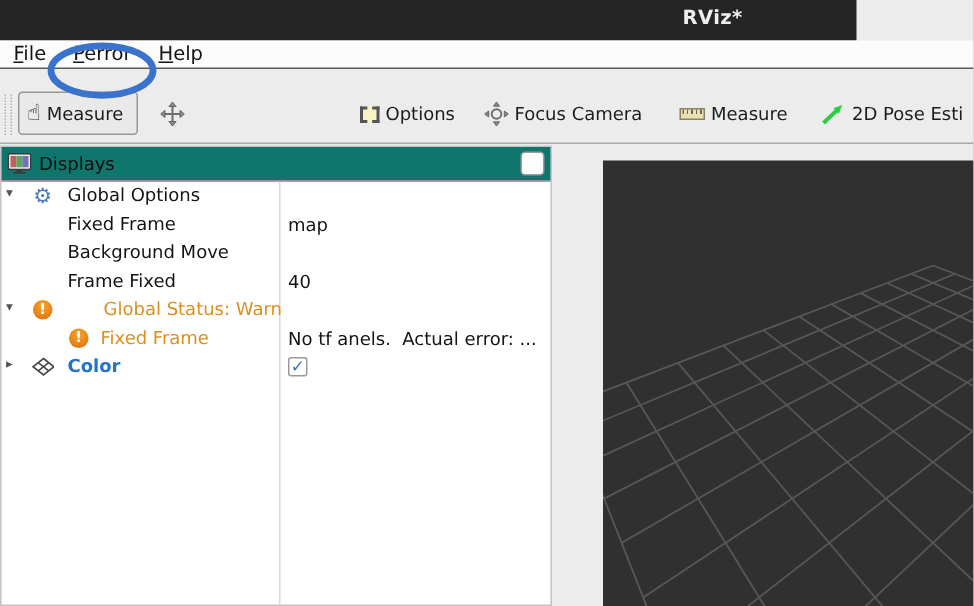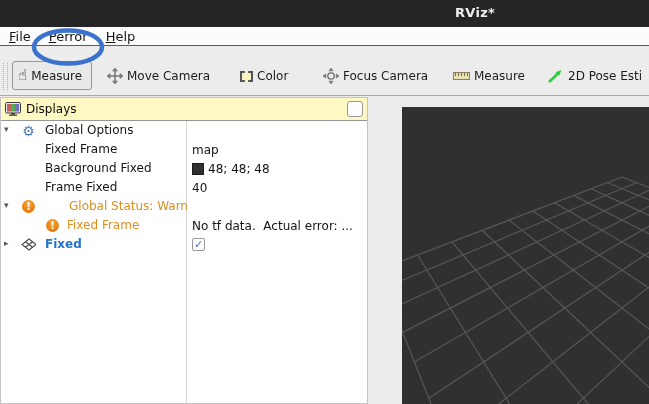--- a/index.html
+++ b/index.html
@@ -1,20 +1,20 @@
 <!DOCTYPE html>
 <html><head>
 <meta charset="utf-8">
 <style>
   * { margin:0; padding:0; box-sizing:border-box; }
   body { font-family:"DejaVu Sans", sans-serif; background:#888; }
   #root { position:relative; width:649px; height:404px; background:#ececec; overflow:hidden; }
 
   
-  .titlebar { position:absolute; left:0; top:0; width:649px; height:27px; background:#252525; }
+  .titlebar { position:absolute; left:0; top:0; width:571px; height:27px; background:#252525; }
   .titlebar .title { position:absolute; left:455px; top:5px; color:#efefef; font-size:13px; font-weight:bold; letter-spacing:.3px; }
 
   
   .menubar { position:absolute; left:0; top:27px; width:649px; height:19px; background:#fcfcfc; border-bottom:1px solid #5a5a5a; padding-left:2px; display:flex; align-items:center; }
   .menu-item { font-size:13px; color:#141414; padding:1px 7px; margin-right:4px; cursor:default; }
   .menu-item .mn { text-decoration:underline; }
 
   
   .toolbar { position:absolute; left:0; top:46px; width:649px; height:50px; background:#ececec; border-bottom:1px solid #a8a8a8; }
   .grip { position:absolute; left:3px; top:17px; width:5px; height:27px; border-left:1px dotted #b0b0b0; border-right:1px dotted #b0b0b0; }
@@ -24,21 +24,21 @@
   .select-box { width:13px; height:11px; background:#f8f3c3; border:2px dashed #555; }
   .ruler { position:relative; width:17px; height:8px; background:#e9e1b2; border:1px solid #8a8265; }
   .ruler::before { content:""; position:absolute; left:1px; top:0; right:1px; height:3px;
     background:repeating-linear-gradient(to right,#6e6850 0 1px,transparent 1px 3px); }
 
   
   .annotation { position:absolute; left:30px; top:27px; pointer-events:none; }
 
   
   .panel { position:absolute; left:0; top:97px; width:368px; height:307px; background:#ffffff; border:1px solid #c4c4c4; }
-  .panel-header { position:relative; height:23px; background:#fef9c3; border-bottom:1px solid #969696; display:flex; align-items:center; padding-left:4px; }
+  .panel-header { position:relative; height:23px; background:#0f766e; border-bottom:1px solid #969696; display:flex; align-items:center; padding-left:4px; }
   .panel-header .ptitle { font-size:12px; color:#0c0c0c; margin-left:5px; }
   .panel-header .hbtn { position:absolute; right:4px; top:3px; width:16px; height:16px; background:#fdfdfd; border:1px solid #9a9a9a; border-radius:3px; }
   .tree { position:relative; height:282px; overflow:hidden; }
   .col-sep { position:absolute; left:185px; top:0; bottom:0; width:1px; background:#d8d8d8; }
   .tree-row { position:relative; height:19px; display:flex; align-items:center; }
   .name-cell { position:relative; width:185px; height:19px; flex:none; }
   .name-cell .expander { position:absolute; left:3px; top:3px; font-size:9px; color:#565656; }
   .name-cell .ticon { position:absolute; top:2px; width:15px; height:15px; display:flex; align-items:center; justify-content:center; }
   .name-cell .nlabel { position:absolute; top:2px; font-size:12px; color:#141414; white-space:nowrap; }
   .nlabel.warn { color:#dc8f1e; }
@@ -80,25 +80,24 @@
             <line x1="8" y1="3" x2="8" y2="13"></line>
             <line x1="3" y1="8" x2="13" y2="8"></line>
           </g>
           <g fill="#8a8a8a" stroke="#5e5e5e" stroke-width="0.6">
             <path d="M8 0 L5.6 3 H10.4 Z"></path>
             <path d="M8 16 L5.6 13 H10.4 Z"></path>
             <path d="M0 8 L3 5.6 V10.4 Z"></path>
             <path d="M16 8 L13 5.6 V10.4 Z"></path>
           </g>
         </svg>
-        <span>Move Camera</span>
       </div>
       <div class="tool" style="left: 240px;">
         <span class="select-box"></span>
-        <span>Color</span>
+        <span>Options</span>
       </div>
       <div class="tool" style="left: 323px;">
         <svg width="16" height="16">
           <circle cx="8" cy="8" r="3.2" fill="none" stroke="#6e6e6e" stroke-width="1.3"></circle>
           <g fill="#8a8a8a" stroke="#5e5e5e" stroke-width="0.6">
             <path d="M8 0 L6 2.8 H10 Z"></path>
             <path d="M8 16 L6 13.2 H10 Z"></path>
             <path d="M0 8 L2.8 6 V10 Z"></path>
             <path d="M16 8 L13.2 6 V10 Z"></path>
           </g>
@@ -146,25 +145,21 @@
         <div class="tree-row">
           <div class="name-cell">
             <span class="nlabel" style="left: 44px;">Fixed Frame</span>
           </div>
           <div class="value-cell">
             <span class="value-text">map</span>
           </div>
         </div>
         <div class="tree-row">
           <div class="name-cell">
-            <span class="nlabel" style="left: 44px;">Background Fixed</span>
-          </div>
-          <div class="value-cell">
-            <span class="swatch" style="background: rgb(48, 48, 48);"></span>
-            <span class="value-text">48; 48; 48</span>
+            <span class="nlabel" style="left: 44px;">Background Move</span>
           </div>
         </div>
         <div class="tree-row">
           <div class="name-cell">
             <span class="nlabel" style="left: 44px;">Frame Fixed</span>
           </div>
           <div class="value-cell">
             <span class="value-text">40</span>
           </div>
         </div>
@@ -179,36 +174,36 @@
           <div class="value-cell"></div>
         </div>
         <div class="tree-row">
           <div class="name-cell">
             <span class="ticon" style="left: 44px;">
               <span class="warn-circle">!</span>
             </span>
             <span class="nlabel warn" style="left: 66px;">Fixed Frame</span>
           </div>
           <div class="value-cell">
-            <span class="value-text">No tf data.  Actual error: ...</span>
+            <span class="value-text">No tf anels.  Actual error: ...</span>
           </div>
         </div>
         <div class="tree-row">
           <div class="name-cell">
             <span class="expander">▸</span>
             <span class="ticon" style="left: 20px;">
               <svg width="16" height="13">
                 <g fill="none" stroke="#4a4a4a" stroke-width="1.1">
                   <path d="M8 1 L15 6.5 L8 12 L1 6.5 Z"></path>
                   <path d="M4.5 3.75 L11.5 9.25"></path>
                   <path d="M11.5 3.75 L4.5 9.25"></path>
                 </g>
               </svg>
             </span>
-            <span class="nlabel enabled" style="left: 44px;">Fixed</span>
+            <span class="nlabel enabled" style="left: 44px;">Color</span>
           </div>
           <div class="value-cell">
             <span class="checkbox">✓</span>
           </div>
         </div>
       </div>
   </div>
 
   <div class="viewport">
     <svg id="gridsvg" width="247" height="297">

